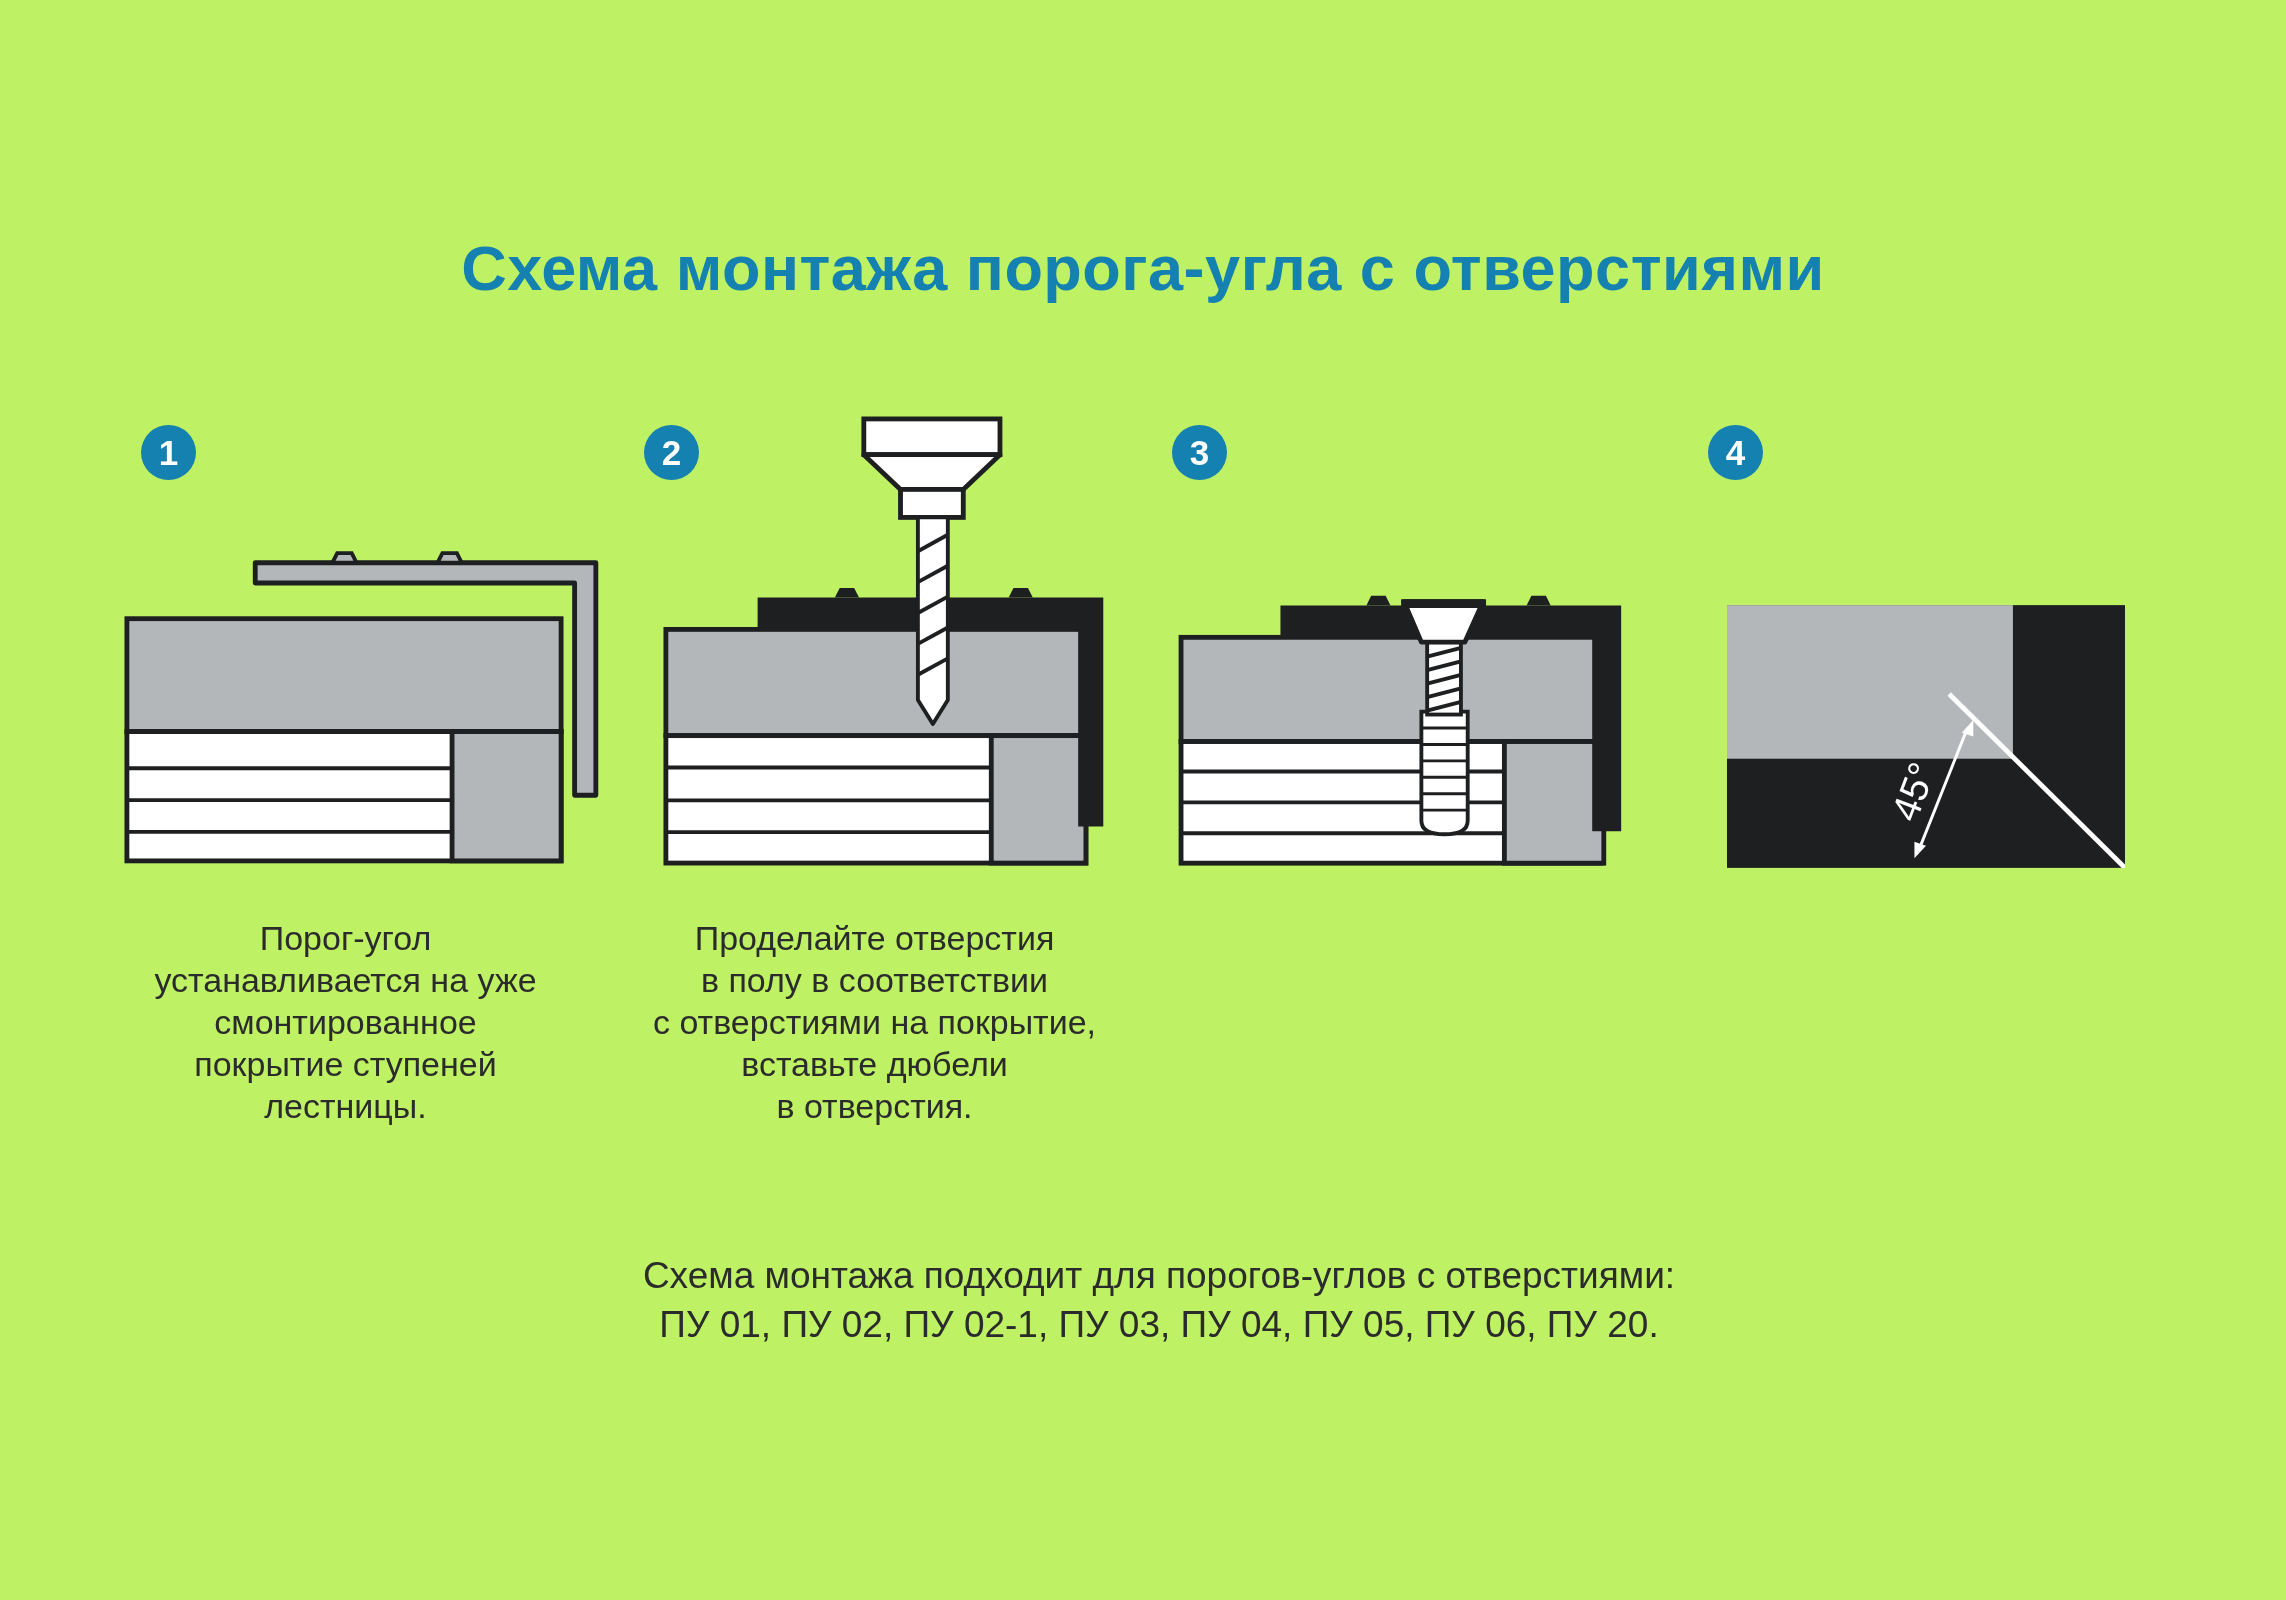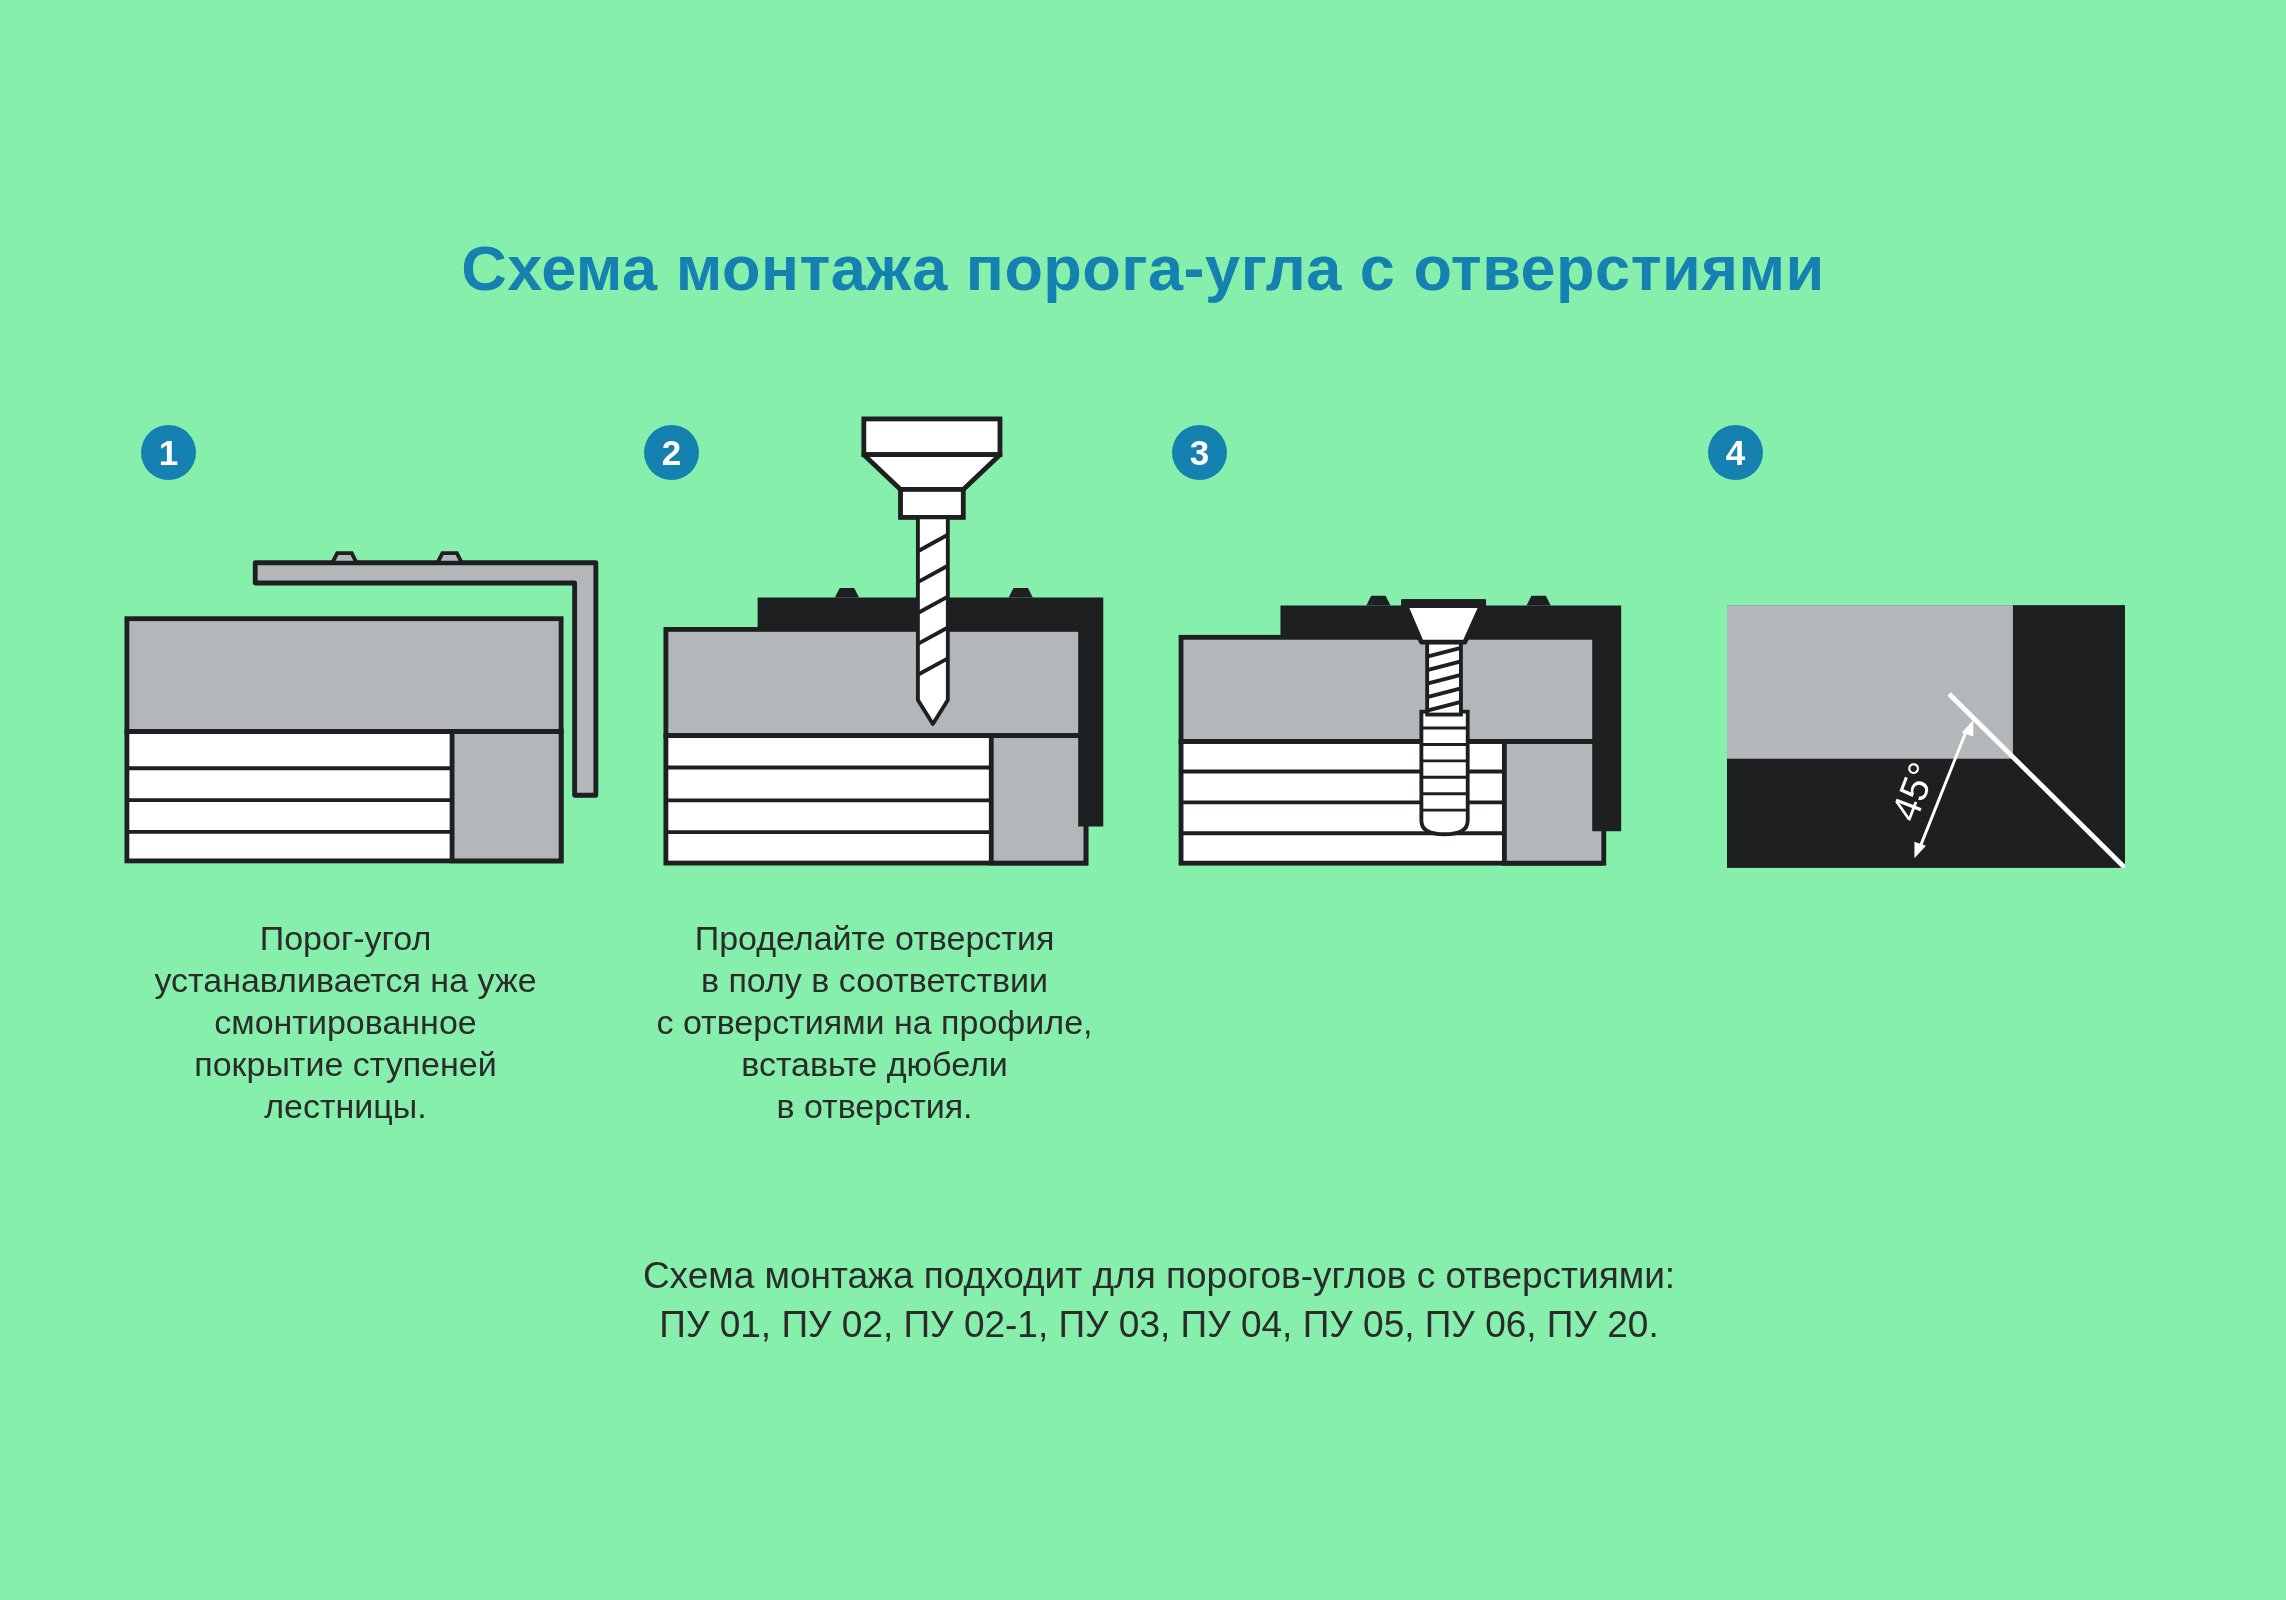--- a/index.html
+++ b/index.html
@@ -1,20 +1,20 @@
 <!DOCTYPE html>
 <html><head>
 <meta charset="utf-8">
 <style>
   html, body { margin: 0; padding: 0; background: #ffffff; }
   .page {
     position: relative;
     width: 2286px;
     height: 1601px;
-    background: #86efac;
+    background: #bef264;
     overflow: hidden;
     font-family: "Liberation Sans", sans-serif;
     color: #2b2b2b;
   }
   .title {
     position: absolute;
     top: 232px;
     left: 0;
     width: 100%;
     margin: 0;
@@ -184,21 +184,21 @@
     </g>
   </svg>
 
   <p class="caption caption-1">Порог-угол
 устанавливается на уже
 смонтированное
 покрытие ступеней
 лестницы.</p>
   <p class="caption caption-2">Проделайте отверстия
 в полу в соответствии
-с отверстиями на профиле,
+с отверстиями на покрытие,
 вставьте дюбели
 в отверстия.</p>
 
   <div class="footer">
     <p>Схема монтажа подходит для порогов-углов с отверстиями:</p>
     <p>ПУ 01, ПУ 02, ПУ 02-1, ПУ 03, ПУ 04, ПУ 05, ПУ 06, ПУ 20.</p>
   </div>
 
 </div>
 

